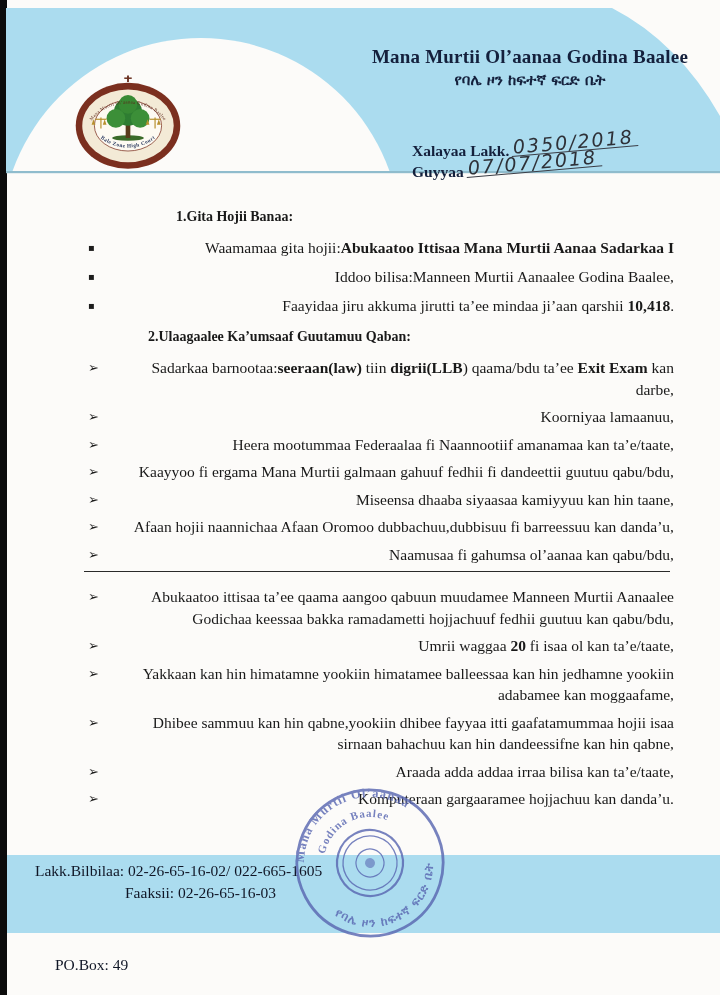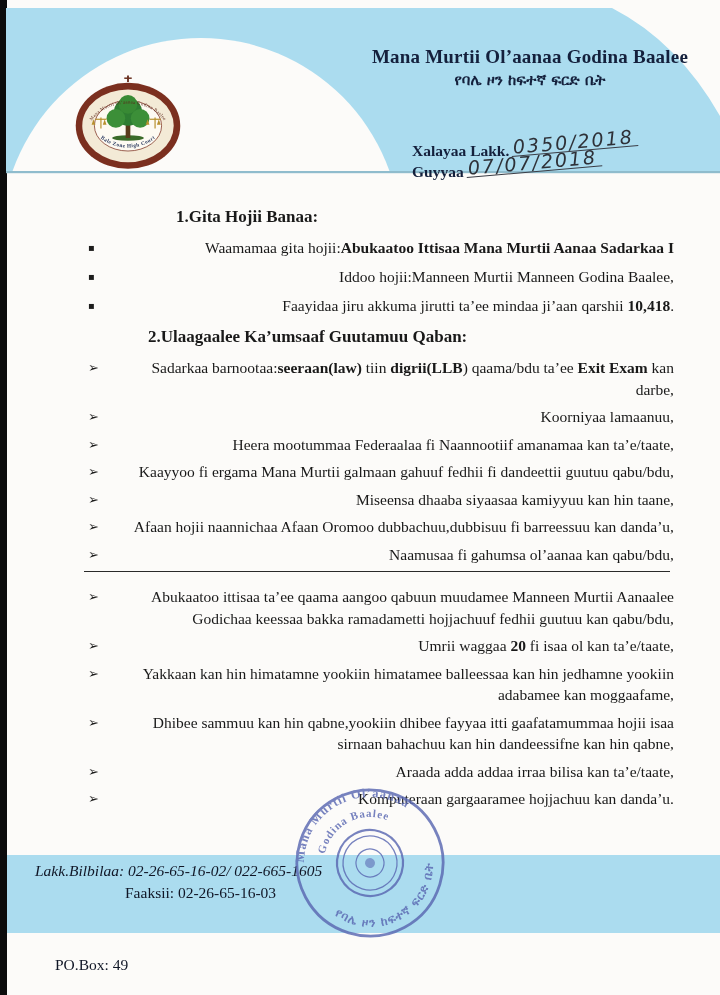--- a/index.html
+++ b/index.html
@@ -18,38 +18,38 @@
   .ref-block{position:absolute;left:412px;top:141px;font-size:15.5px;font-weight:bold;color:#14203c;}
   .ref-row{height:21px;white-space:nowrap;}
   .hand{
     display:inline-block;font-family:"DejaVu Sans",sans-serif;font-style:italic;font-weight:400;
     font-size:19px;color:var(--handwriting-ink,#2e3138);letter-spacing:2px;line-height:16px;
     transform:rotate(-5deg) translateY(-2px);transform-origin:left bottom;
     border-bottom:1.6px solid #3a3d46;margin-left:3px;padding:0 4px 1px 2px;
   }
   .content{position:absolute;left:88px;top:190px;width:586px;font-size:15.5px;}
   .doc-title{font-size:16.5px;font-weight:bold;text-align:center;margin:0;line-height:21px;}
-  .sec-head{font-size:17px;font-weight:bold;line-height:21px;}
+  .sec-head{font-size:14px;font-weight:bold;line-height:21px;}
   .sec-head.one{margin:16px 0 10px 88px;}
   .sec-head.two{margin:9px 0 10px 60px;}
   ul{list-style:none;margin:0;padding:0;}
   li{display:flex;}
   .sq-list li{line-height:22px;margin-bottom:7px;}
   .ar-list li{line-height:21.5px;margin-bottom:6px;}
   .blt{flex:0 0 27px;width:27px;font-family:"DejaVu Sans",sans-serif;color:#1c1c1c;}
   .sq-list .blt{font-size:10px;}
   .ar-list .blt{font-size:13px;}
   .itx{flex:1;text-align:right;}
   .b{font-weight:bold;}
   .divli{display:block;height:8px;border-top:1.3px solid #2a2a2a;margin:3px 0 7px -4px;width:586px;}
   .footer-band{
     position:absolute;left:7px;top:855px;width:713px;height:78px;
     background:var(--band-blue,#abdcef);color:#101626;font-size:15.5px;
   }
-  .f-phone{position:absolute;left:28px;top:7px;font-style:italic;}
+  .f-phone{position:absolute;left:28px;top:7px;}
   .f-fax{position:absolute;left:118px;top:29px;}
   .f-pobox{position:absolute;left:48px;top:53px;margin-top:48px;}
   .f-email{position:absolute;left:402px;top:37px;}
   .stamp{position:absolute;left:288px;top:783px;width:164px;height:160px;opacity:.82;}
 </style>
 </head>
 <body>
 
 <div class="scan-edge"></div>
 
@@ -114,21 +114,21 @@
 
 <main class="content">
   <h2 class="sec-head one">1.Gita Hojii Banaa:</h2>
   <ul id="list1" class="sq-list">
       <li>
         <span class="blt">▪</span>
         <span class="itx"><span>Waamamaa gita hojii:</span><span class="b">Abukaatoo Ittisaa Mana Murtii Aanaa Sadarkaa I</span></span>
       </li>
       <li>
         <span class="blt">▪</span>
-        <span class="itx"><span>Iddoo hojii:Manneen Murtii Manneen Godina Baalee,</span></span>
+        <span class="itx"><span>Iddoo bilisa:Manneen Murtii Aanaalee Godina Baalee,</span></span>
       </li>
       <li>
         <span class="blt">▪</span>
         <span class="itx"><span>Faayidaa jiru akkuma jirutti ta’ee mindaa ji’aan qarshii </span><span class="b">10,418</span><span>.</span></span>
       </li>
     </ul>
   <h2 class="sec-head two">2.Ulaagaalee Ka’umsaaf Guutamuu Qaban:</h2>
   <ul id="list2" class="ar-list">
       <li>
         <span class="blt">➢</span>

